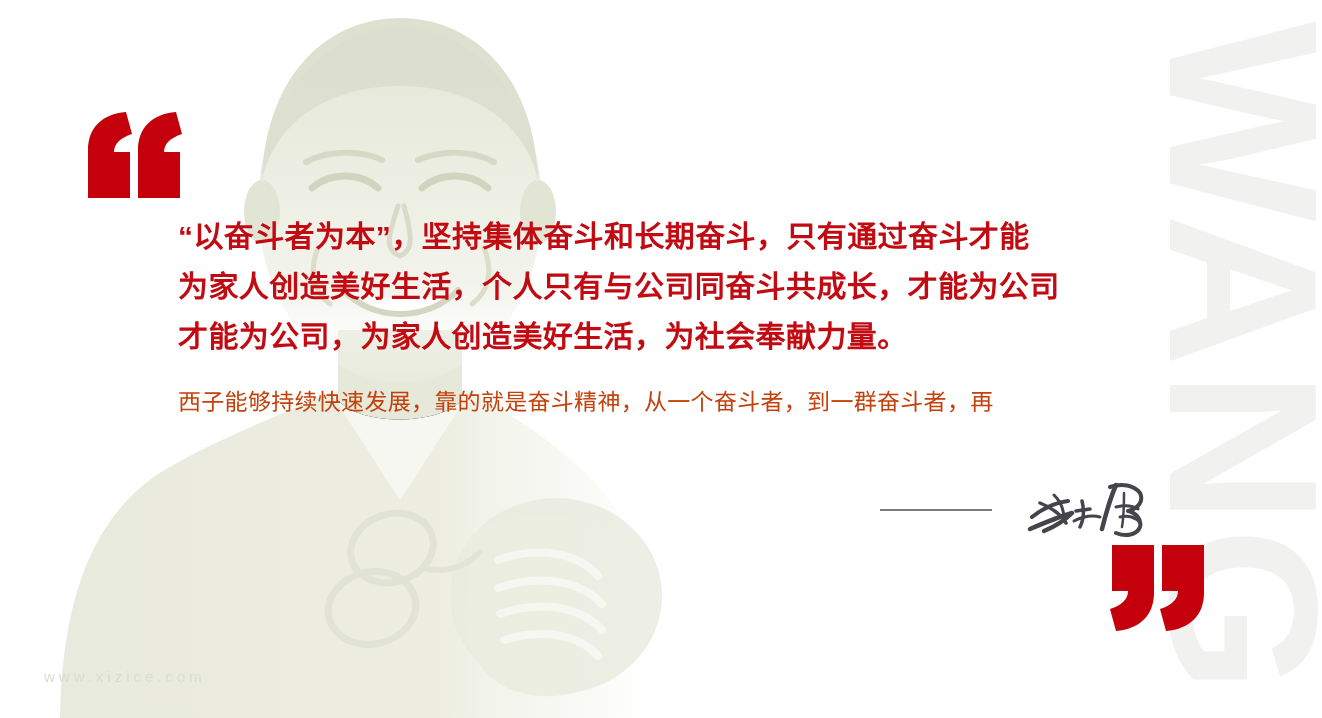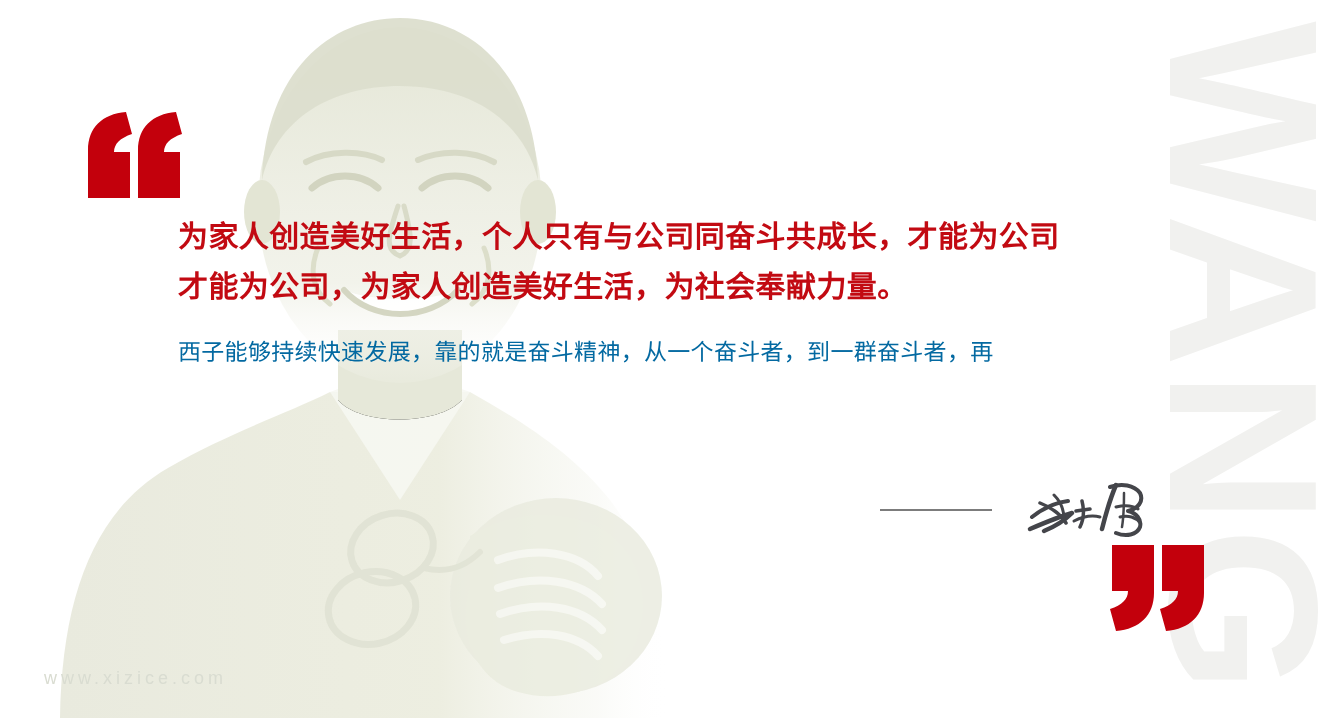--- a/index.html
+++ b/index.html
@@ -97,21 +97,21 @@
     font-size: 30px;
     font-weight: 700;
     line-height: 50px;
     letter-spacing: 0.4px;
     text-align: justify;
   }
   .quote-red p { margin: 0; }
 
   .quote-gray {
     margin: 16px 0 0 0;
-    color: #0369a1;
+    color: #c2410c;
     font-size: 23px;
     font-weight: 400;
     line-height: 48px;
     letter-spacing: 0.3px;
     text-align: justify;
   }
   .quote-gray p { margin: 0; }
 
   
   .signature-row {
@@ -130,21 +130,21 @@
     margin-right: 28px;
     flex: none;
   }
   .sig-mark { flex: none; }
 
   
   .footer-url {
     position: absolute;
     left: 44px;
     top: 668px;
-    font-size: 18px;
+    font-size: 15px;
     letter-spacing: 4px;
     color: #d9dcd1;
     white-space: nowrap;
     text-align: center;
   }
 </style>
 </head>
 <body>
 
 <div class="stage">
@@ -219,20 +219,21 @@
 
   <div class="quote-open">
     <svg width="96" height="86" viewBox="0 0 96 86" aria-hidden="true">
       <path d="M2 86 L2 38 C2 16 16 2 40 0 L46 22 C34 26 28 32 28 40 L44 40 L44 86 Z" fill="#c3000c"></path>
       <path d="M52 86 L52 38 C52 16 66 2 90 0 L96 22 C84 26 78 32 78 40 L94 40 L94 86 Z" fill="#c3000c"></path>
     </svg>
   </div>
 
   <div class="content">
     <div class="quote-red">
+      <p>“以奋斗者为本”，坚持集体奋斗和长期奋斗，只有通过奋斗才能</p>
       <p>为家人创造美好生活，个人只有与公司同奋斗共成长，才能为公司</p>
       <p>才能为公司，为家人创造美好生活，为社会奉献力量。</p>
     </div>
     <div class="quote-gray">
       <p>西子能够持续快速发展，靠的就是奋斗精神，从一个奋斗者，到一群奋斗者，再</p>
     </div>
   </div>
 
   <div class="signature-row">
     <div class="sig-rule"></div>

